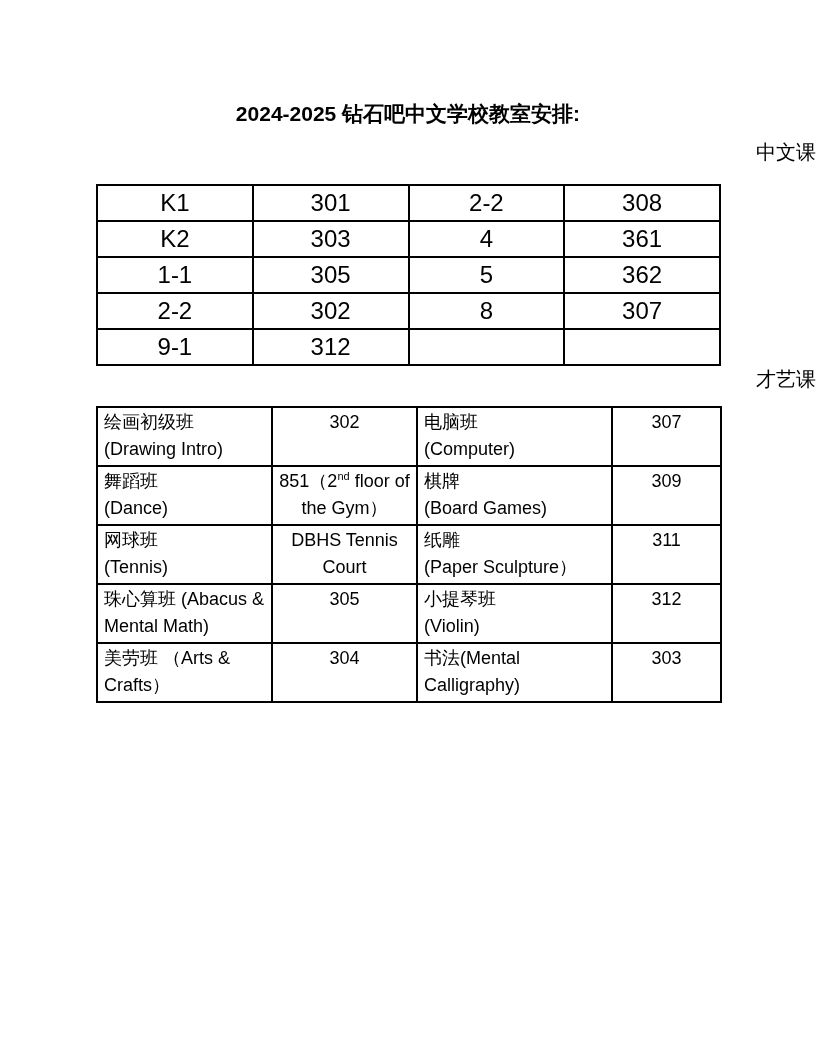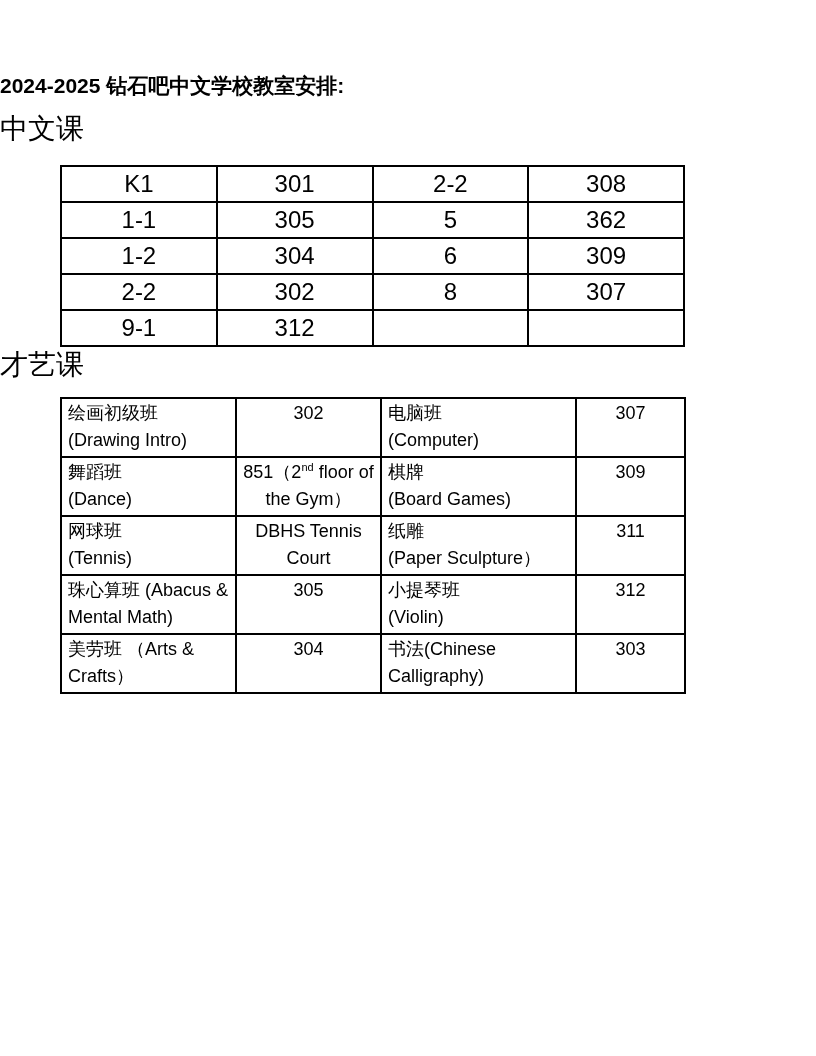--- a/index.html
+++ b/index.html
@@ -8,39 +8,40 @@
     width: 816px;
     height: 1056px;
     margin: 0 auto;
     background: #ffffff;
     color: #000000;
     font-family: "Liberation Sans", "DejaVu Sans", sans-serif;
     overflow: hidden;
   }
   .doc-title {
     margin: 0;
-    padding-top: 73px;
+    padding-top: 101px;
+    text-align: center;
     font-size: 21px;
     font-weight: 700;
     line-height: 1.25;
   }
   .section-heading {
     margin: 0;
-    text-align: left;
-    font-size: 28px;
+    text-align: right;
+    font-size: 20px;
     font-weight: 400;
     line-height: 1.15;
   }
   .section-heading.first { margin-top: 14px; }
   .section-heading.second { margin-top: 2px; }
 
   table {
     border-collapse: collapse;
     table-layout: fixed;
-    margin-left: 60px;
+    margin-left: 96px;
   }
   td {
     border: 2px solid #000000;
     padding: 0;
     overflow: hidden;
   }
 
   
   .t1 { width: 625px; margin-top: 20px; }
   .t1 td {
@@ -85,30 +86,30 @@
 
   <table class="t1">
     <tbody>
       <tr>
         <td>K1</td>
         <td>301</td>
         <td>2-2</td>
         <td>308</td>
       </tr>
       <tr>
+        <td>K2</td>
+        <td>303</td>
+        <td>4</td>
+        <td>361</td>
+      </tr>
+      <tr>
         <td>1-1</td>
         <td>305</td>
         <td>5</td>
         <td>362</td>
-      </tr>
-      <tr>
-        <td>1-2</td>
-        <td>304</td>
-        <td>6</td>
-        <td>309</td>
       </tr>
       <tr>
         <td>2-2</td>
         <td>302</td>
         <td>8</td>
         <td>307</td>
       </tr>
       <tr>
         <td>9-1</td>
         <td>312</td>
@@ -157,19 +158,19 @@
       <tr>
         <td class="class-cell">珠心算班 (Abacus &amp; Mental Math)</td>
         <td class="room-cell">305</td>
         <td class="class-cell">小提琴班
 (Violin)</td>
         <td class="room-cell">312</td>
       </tr>
       <tr>
         <td class="class-cell">美劳班 （Arts &amp; Crafts）</td>
         <td class="room-cell">304</td>
-        <td class="class-cell">书法(Chinese Calligraphy)</td>
+        <td class="class-cell">书法(Mental Calligraphy)</td>
         <td class="room-cell">303</td>
       </tr>
     </tbody>
   </table>
 
 </div>
 
 </body></html>

